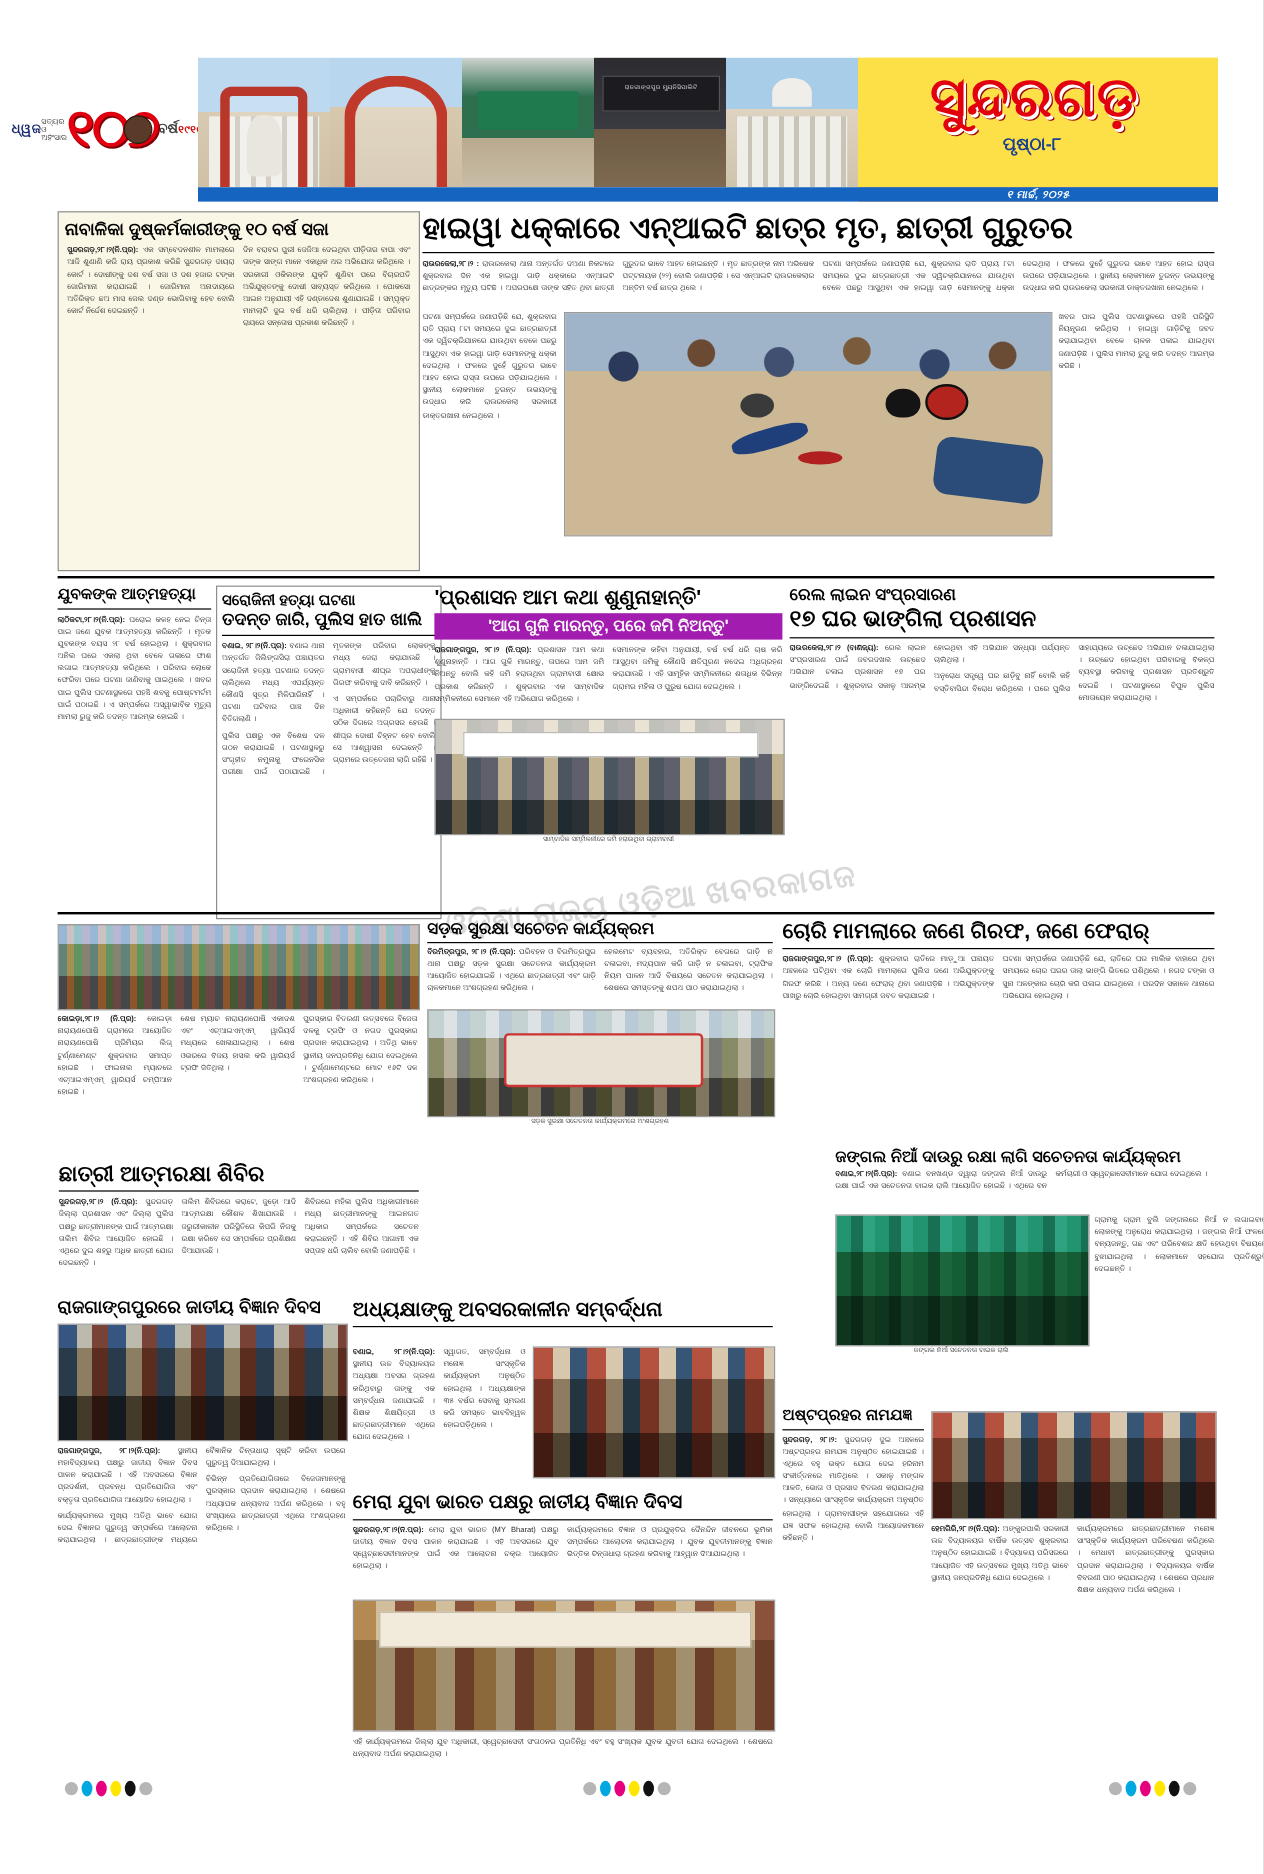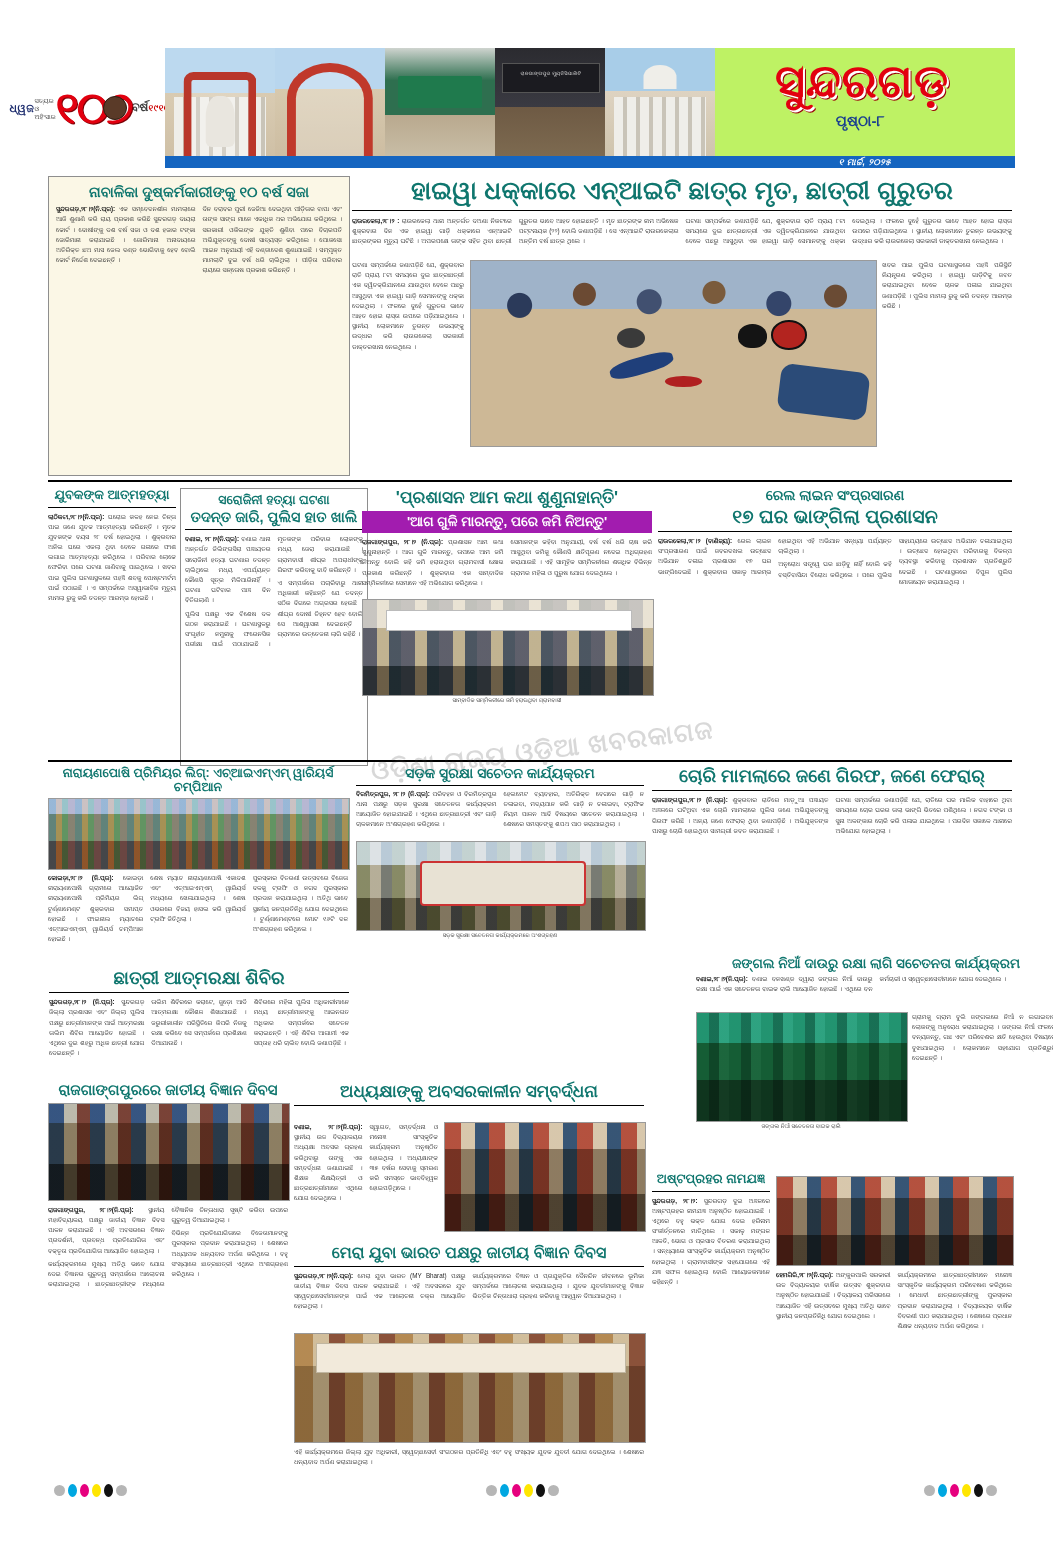--- a/index.html
+++ b/index.html
@@ -33,28 +33,28 @@
   .sign-green{position:absolute;left:12%;top:26%;width:76%;height:30%;background:#1f7a4d;border-radius:2px;}
   .sign-dark{position:absolute;left:6%;top:14%;width:88%;height:26%;background:#1b1b20;border:1px solid #555;}
   .sign-dark-t{position:absolute;left:0;right:0;top:6px;text-align:center;color:#e8e8e8;font-size:5px;letter-spacing:.3px;}
   .dome{position:absolute;left:50%;transform:translateX(-50%);top:16%;width:30%;height:22%;background:#efeee9;border-radius:50% 50% 0 0;}
   .pillars{position:absolute;left:8%;right:8%;bottom:0;height:55%;background:repeating-linear-gradient(90deg,#efeee9 0 9px,#c9c4b8 9px 13px);}
   .tri-swoosh{position:absolute;right:222px;top:0;width:130px;height:100%;overflow:hidden;}
   .tri-swoosh i{position:absolute;right:30px;top:-40px;width:190px;height:190px;border-radius:50%;border-style:solid;border-color:transparent;}
   .sw1{border-width:13px;border-left-color:#ff8f1c;border-top-color:#ff8f1c;transform:rotate(-14deg);}
   .sw2{border-width:13px;border-left-color:#ffffff;border-top-color:#ffffff;transform:rotate(-14deg);right:14px !important;}
   .sw3{border-width:13px;border-left-color:#149b4c;border-top-color:#149b4c;transform:rotate(-14deg);right:-2px !important;}
-  .title-area{width:300px;background:#bef264;position:relative;border-bottom:12px solid #fca5a5;}
+  .title-area{width:300px;background:#fde047;position:relative;border-bottom:12px solid #fca5a5;}
   .paper-title{position:absolute;left:0;right:6px;top:10px;text-align:center;font-size:46px;font-weight:bold;color:#e2000f;
      letter-spacing:1px;text-shadow:2px 2px 0 #ffffff,3px 3px 0 #9b0008;line-height:1;}
   .page-no{position:absolute;left:0;right:10px;top:64px;text-align:center;font-size:15px;font-weight:bold;color:#1a3f8f;}
   .date-bar{position:absolute;left:0;right:0;bottom:-12px;height:12px;background:#1565c0;color:#fff;font-size:9px;
      display:flex;align-items:center;justify-content:center;font-weight:bold;letter-spacing:.4px;font-style:italic;}
   
-  .hl{font-weight:bold;color:#0f766e;line-height:1.12;text-align:center;}
+  .hl{font-weight:bold;color:#000000;line-height:1.12;}
   .body-txt{font-size:6.3px;line-height:1.62;color:#2b2b2b;text-align:justify;
      -webkit-hyphens:auto;hyphens:auto;word-spacing:.2px;}
   .dl{font-weight:bold;color:#111;}
   .rule{background:#000;height:1px;width:100%;}
   .rule2{background:#000;height:2px;width:100%;}
   .photo{position:relative;overflow:hidden;border:1px solid #9a9a9a;background:#d8d2c6;}
   .ph-crowd{background:
      radial-gradient(circle at 12% 24%,#2b3a5a 0 12px,transparent 13px),
      radial-gradient(circle at 28% 18%,#6b4a33 0 11px,transparent 12px),
      radial-gradient(circle at 44% 22%,#415070 0 12px,transparent 13px),
@@ -243,21 +243,20 @@
         <span>ରେଲ ଲାଇନ ସଂପ୍ରସାରଣ ପାଇଁ ଜବରଦଖଲ ଉଚ୍ଛେଦ ଅଭିଯାନ ଚଳାଇ ପ୍ରଶାସନ ୧୭ ଘର ଭାଙ୍ଗିଦେଇଛି । ଶୁକ୍ରବାର ସକାଳୁ ଆରମ୍ଭ ହୋଇଥିବା ଏହି ଅଭିଯାନ ସନ୍ଧ୍ୟା ପର୍ଯ୍ୟନ୍ତ ଚାଲିଥିଲା ।</span></p>
       <p style="margin:0;">ଅନୁରୋଧ ସତ୍ତ୍ୱେ ଘର ଛାଡ଼ିବୁ ନାହିଁ ବୋଲି କହି ବସ୍ତିବାସିନ୍ଦା ବିରୋଧ କରିଥିଲେ । ପରେ ପୁଲିସ ସାହାଯ୍ୟରେ ଉଚ୍ଛେଦ ଅଭିଯାନ ଚଳାଯାଇଥିଲା । ଉଚ୍ଛେଦ ହୋଇଥିବା ପରିବାରକୁ ବିକଳ୍ପ ବ୍ୟବସ୍ଥା କରିବାକୁ ପ୍ରଶାସନ ପ୍ରତିଶ୍ରୁତି ଦେଇଛି । ଘଟଣାସ୍ଥଳରେ ବିପୁଳ ପୁଲିସ ମୋତାୟେନ କରାଯାଇଥିଲା ।</p>
     </div>
   </div>
 
   <div style="position:absolute;left:48px;top:760px;width:964px;height:2px;" class="rule2"></div>
 
   <div class="wm" style="left:370px;top:735px;">ଓଡ଼ିଶା ରାଜ୍ୟ ଓଡ଼ିଆ ଖବରକାଗଜ</div>
 
   <div style="position:absolute;left:48px;top:766px;width:300px;height:196px;">
-    <div class="hl" style="font-size:12.5px;">ନାରାୟଣପୋଷି ପ୍ରିମିୟର ଲିଗ୍: ଏଚ୍‌ଆଇଏମ୍‌ଏମ୍ ୱାରିୟର୍ସ ଚମ୍ପିଆନ</div>
     <div class="photo ph-group" style="margin-top:4px;width:100%;height:70px;"></div>
     <div class="col3 body-txt" style="margin-top:3px;height:112px;overflow:hidden;">
       <p style="margin:0 0 3px 0;"><span class="dl">କୋଇଡ଼ା,୨୮।୨ (ନି.ପ୍ର):</span>
         <span>କୋଇଡ଼ା ନାରାୟଣପୋଷି ଗ୍ରାମରେ ଆୟୋଜିତ ନାରାୟଣପୋଷି ପ୍ରିମିୟର ଲିଗ୍ ଟୁର୍ଣ୍ଣାମେଣ୍ଟ ଶୁକ୍ରବାର ସମାପ୍ତ ହୋଇଛି । ଫାଇନାଲ ମ୍ୟାଚରେ ଏଚ୍‌ଆଇଏମ୍‌ଏମ୍ ୱାରିୟର୍ସ ଚମ୍ପିଆନ ହୋଇଛି ।</span></p>
       <p style="margin:0 0 3px 0;">ଶେଷ ମ୍ୟାଚ ନାରାୟଣପୋଷି ଏକାଦଶ ଏବଂ ଏଚ୍‌ଆଇଏମ୍‌ଏମ୍ ୱାରିୟର୍ସ ମଧ୍ୟରେ ଖେଳାଯାଇଥିଲା । ଶେଷ ଓଭରରେ ବିଜୟ ହାସଲ କରି ୱାରିୟର୍ସ ଟ୍ରଫି ଜିତିଥିଲା ।</p>
       <p style="margin:0;">ପୁରସ୍କାର ବିତରଣୀ ଉତ୍ସବରେ ବିଜେତା ଦଳକୁ ଟ୍ରଫି ଓ ନଗଦ ପୁରସ୍କାର ପ୍ରଦାନ କରାଯାଇଥିଲା । ଅତିଥି ଭାବେ ସ୍ଥାନୀୟ ଜନପ୍ରତିନିଧି ଯୋଗ ଦେଇଥିଲେ । ଟୁର୍ଣ୍ଣାମେଣ୍ଟରେ ମୋଟ ୧୬ଟି ଦଳ ଅଂଶଗ୍ରହଣ କରିଥିଲେ ।</p>
     </div>
   </div>
 
   <div style="position:absolute;left:356px;top:766px;width:288px;height:196px;">

